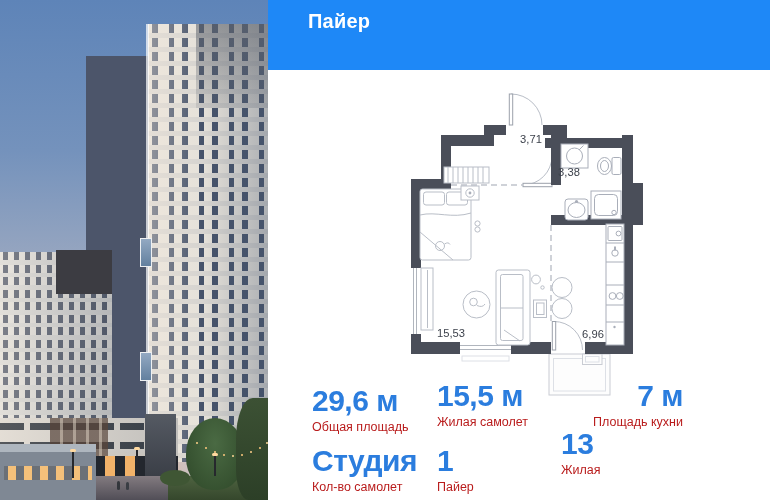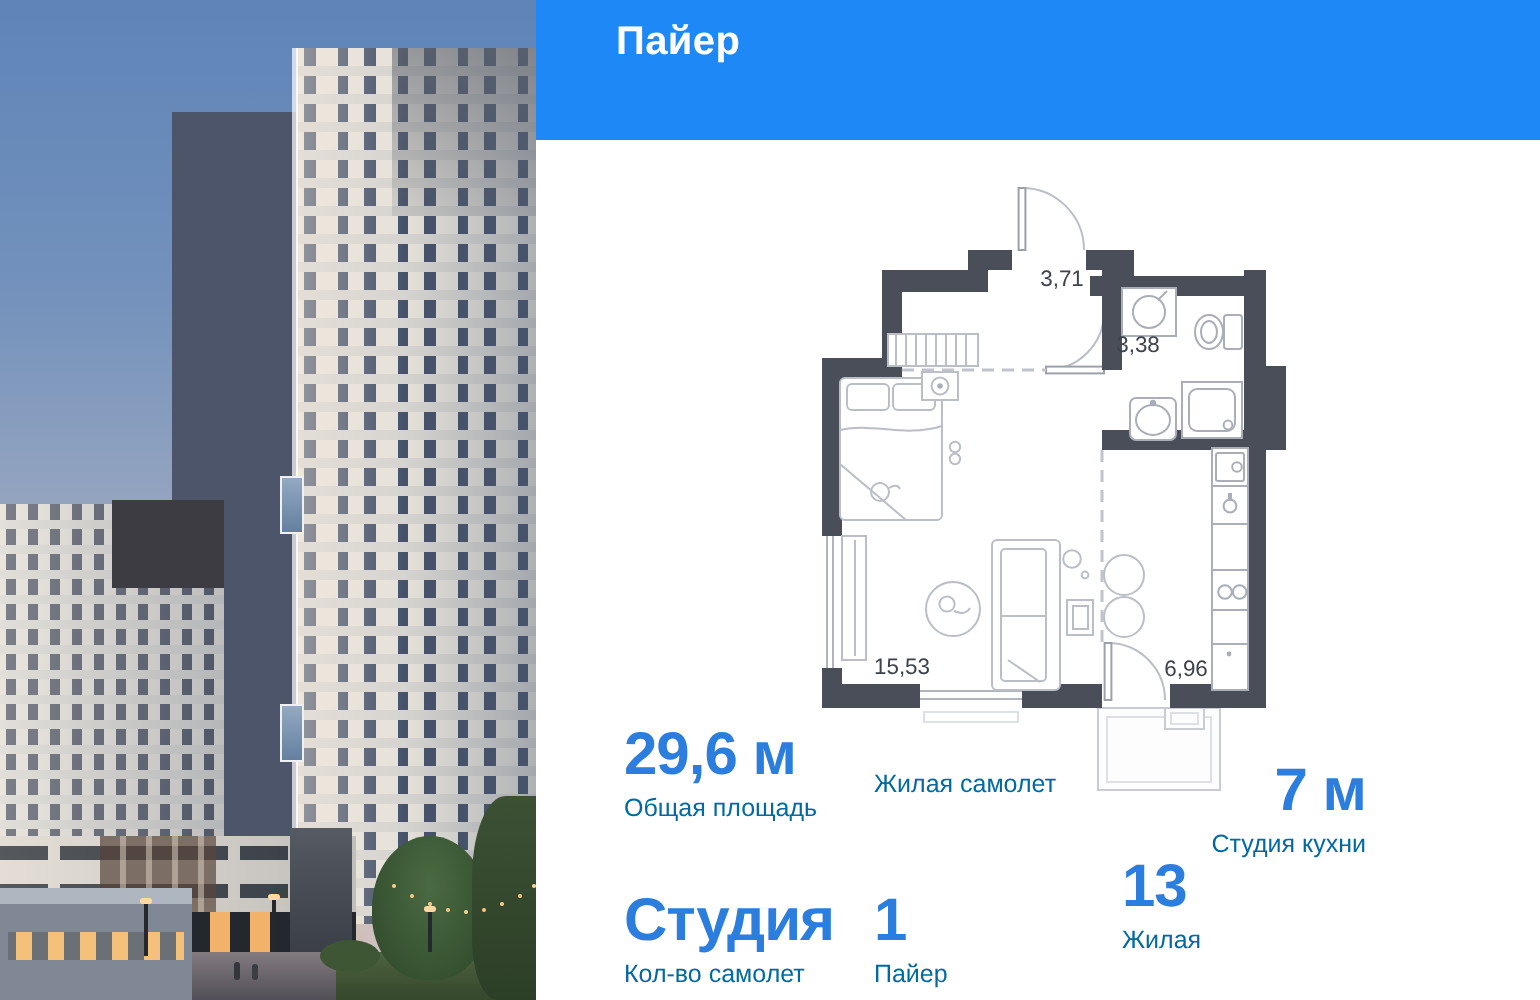--- a/index.html
+++ b/index.html
@@ -82,22 +82,22 @@
     align-items:center;justify-content:space-between;padding:0 24px 0 40px;}
   .title{color:#ffffff;font-size:20px;font-weight:600;letter-spacing:.2px;}
   .brand{display:flex;align-items:center;gap:8px;}
   .brand-name{color:#ffffff;font-size:29px;font-weight:700;letter-spacing:-0.3px;}
   .plan-wrap{position:absolute;left:140px;top:82px;width:262px;height:320px;}
 
   
   .stat{position:absolute;width:122px;}
   .stat .num{display:block;color:#2b7dde;font-size:30px;font-weight:700;
     letter-spacing:-0.5px;line-height:1;}
-  .stat .lab{display:block;color:#0369a1;font-size:12.5px;margin-top:4px;}
-  .s1{left:44px;top:363px;}.s2{left:169px;top:381px;}.s3{left:293px;top:381px;text-align:right;}
+  .stat .lab{display:block;color:#b91c1c;font-size:12.5px;margin-top:4px;}
+  .s1{left:44px;top:386px;}.s2{left:169px;top:381px;}.s3{left:293px;top:381px;text-align:right;}
   .s4{left:44px;top:446px;}.s5{left:169px;top:446px;}.s6{left:293px;top:429px;}
 
   
   .wall{fill:#4a4e59;}
   .furn{fill:#ffffff;stroke:#b9bec7;stroke-width:1;}
   .furn-line{fill:none;stroke:#b9bec7;stroke-width:1;}
   .fix{fill:#ffffff;stroke:#a9aeb9;stroke-width:1;}
   .fix-line{fill:none;stroke:#a9aeb9;stroke-width:1;}
   .fix-dot{fill:#a9aeb9;stroke:none;}
   .arc{fill:none;stroke:#b9bec7;stroke-width:1;}
@@ -302,25 +302,26 @@
         <text class="area-label" x="43" y="255" text-anchor="middle">15,53</text>
         <text class="area-label" x="185" y="256" text-anchor="middle">6,96</text>
       </svg>
     </div>
 
     <div class="stat s1">
       <span class="num">29,6 м</span>
       <span class="lab">Общая площадь</span>
     </div>
     <div class="stat s2">
+      <span class="num">15,5 м</span>
       <span class="lab">Жилая самолет</span>
     </div>
     <div class="stat s3">
       <span class="num">7 м</span>
-      <span class="lab">Студия кухни</span>
+      <span class="lab">Площадь кухни</span>
     </div>
     <div class="stat s4">
       <span class="num">Студия</span>
       <span class="lab">Кол-во самолет</span>
     </div>
     <div class="stat s5">
       <span class="num">1</span>
       <span class="lab">Пайер</span>
     </div>
     <div class="stat s6">

